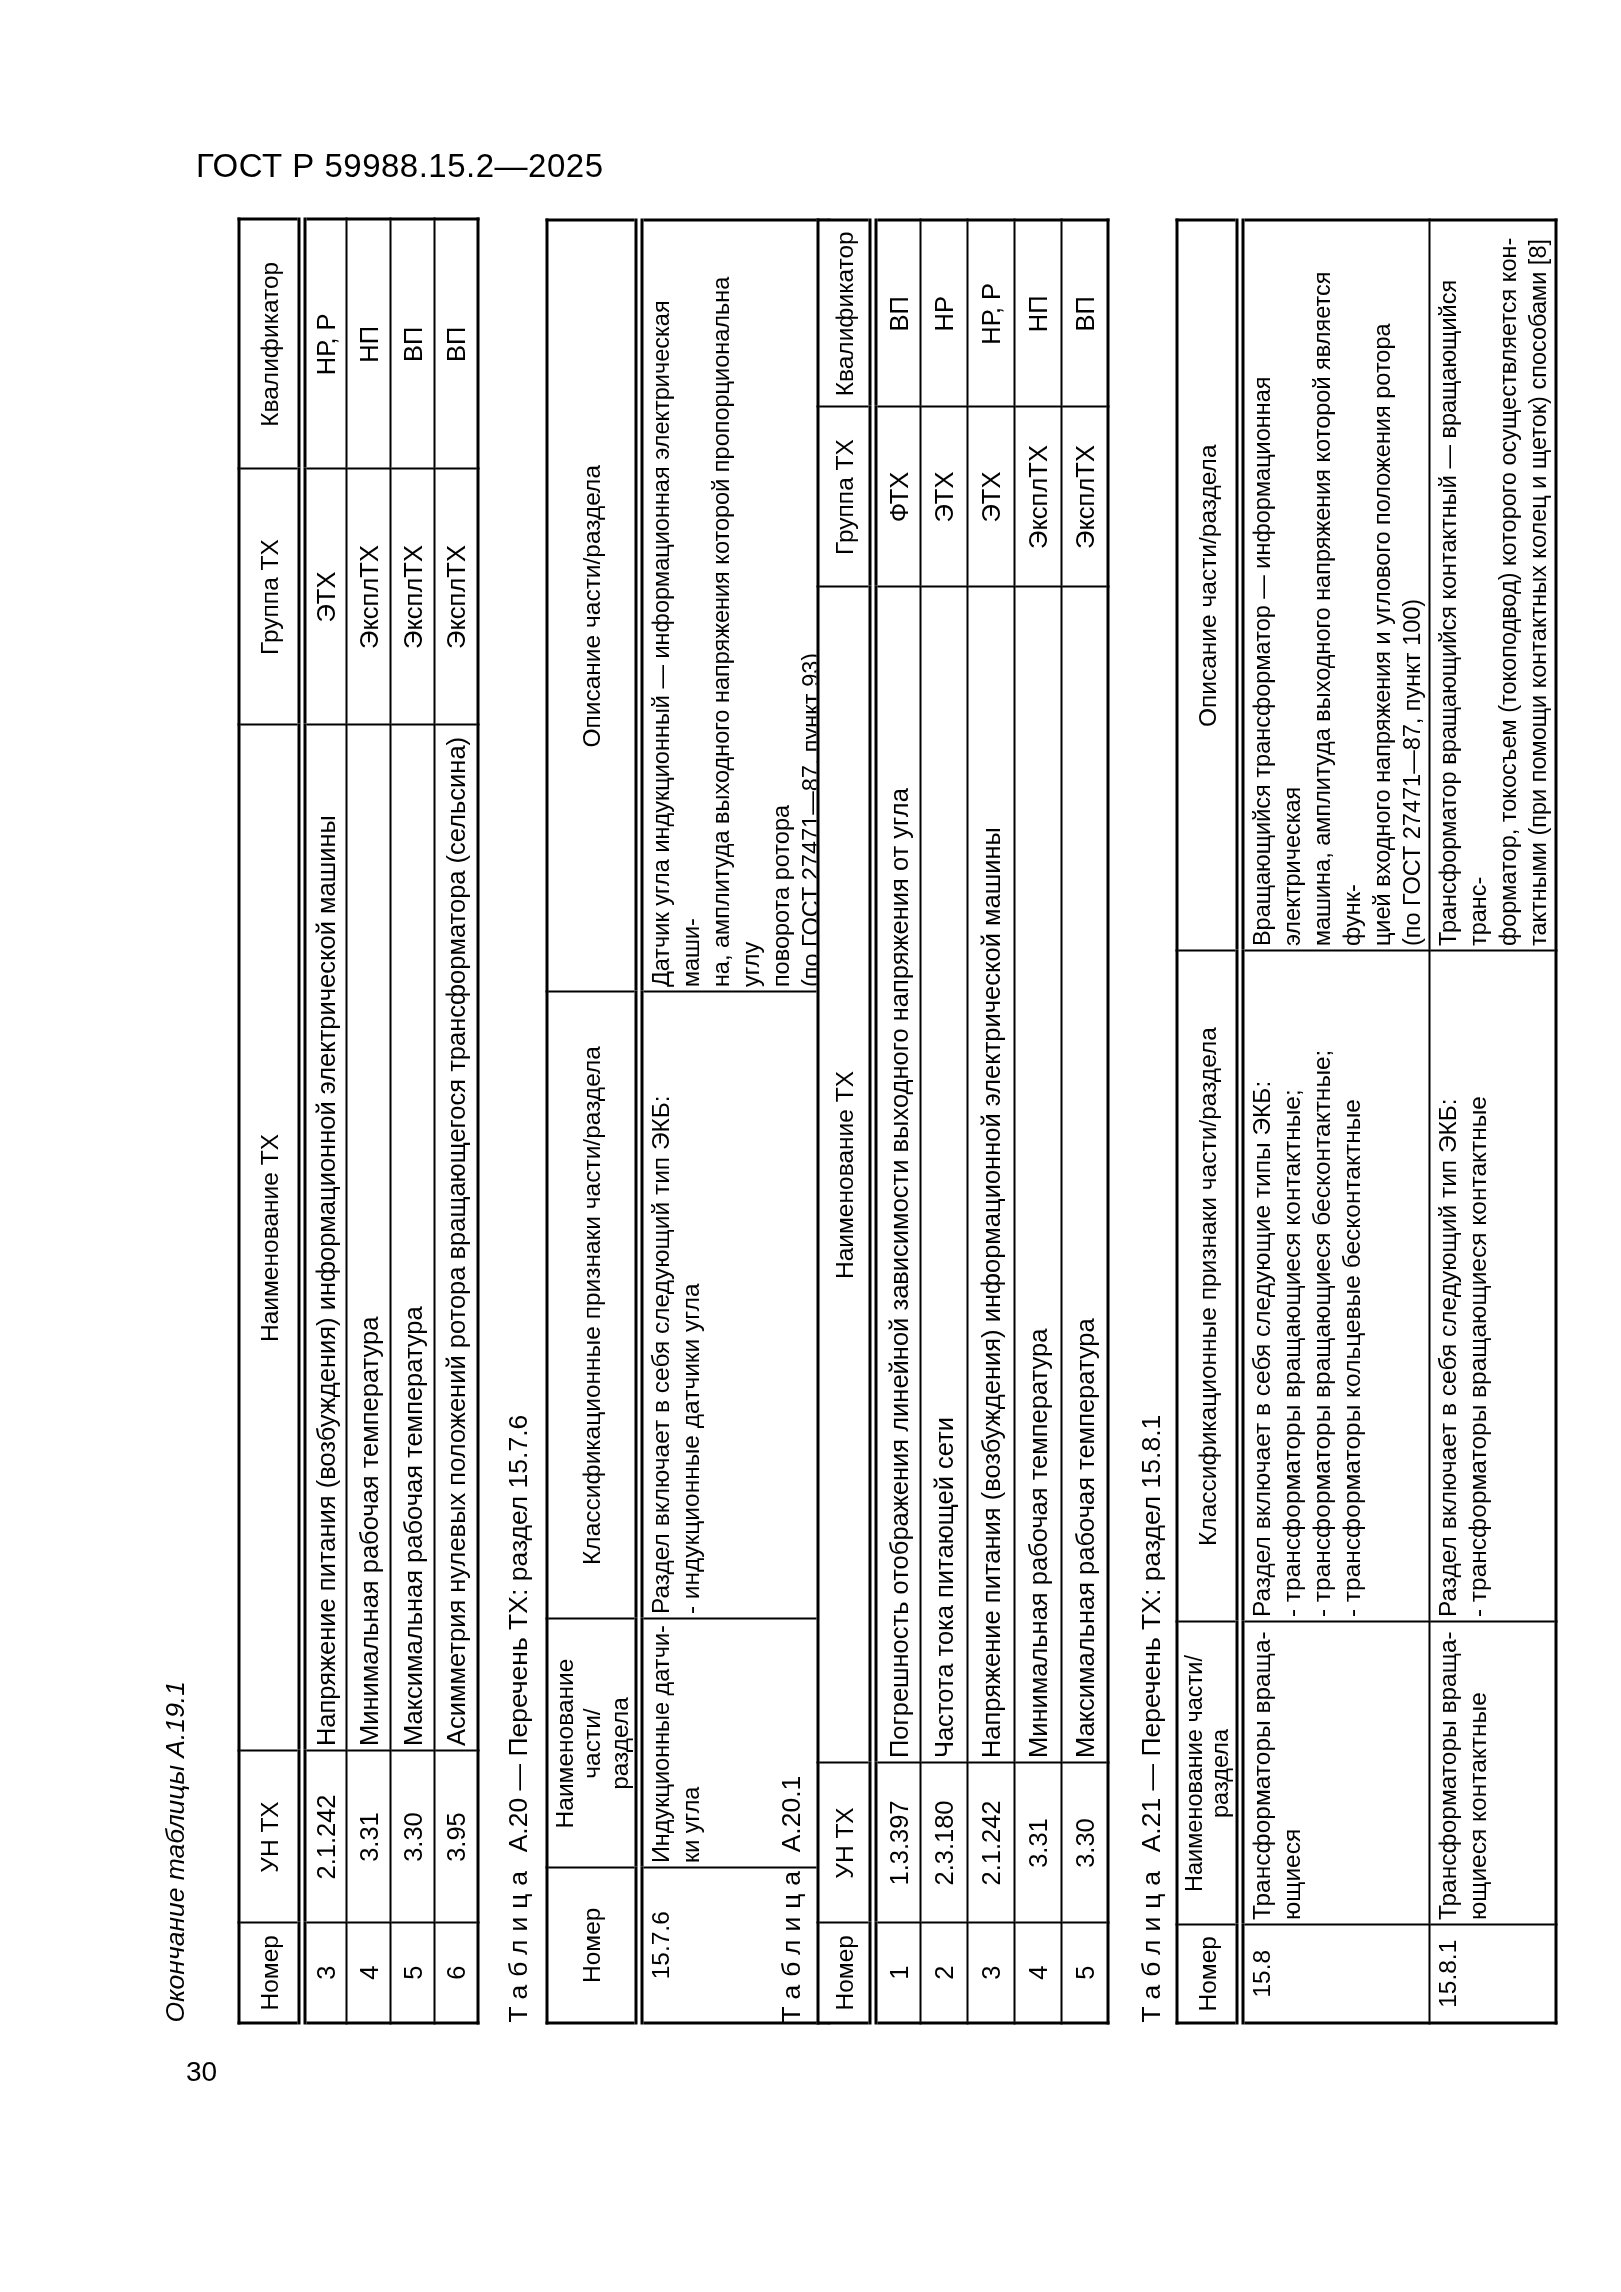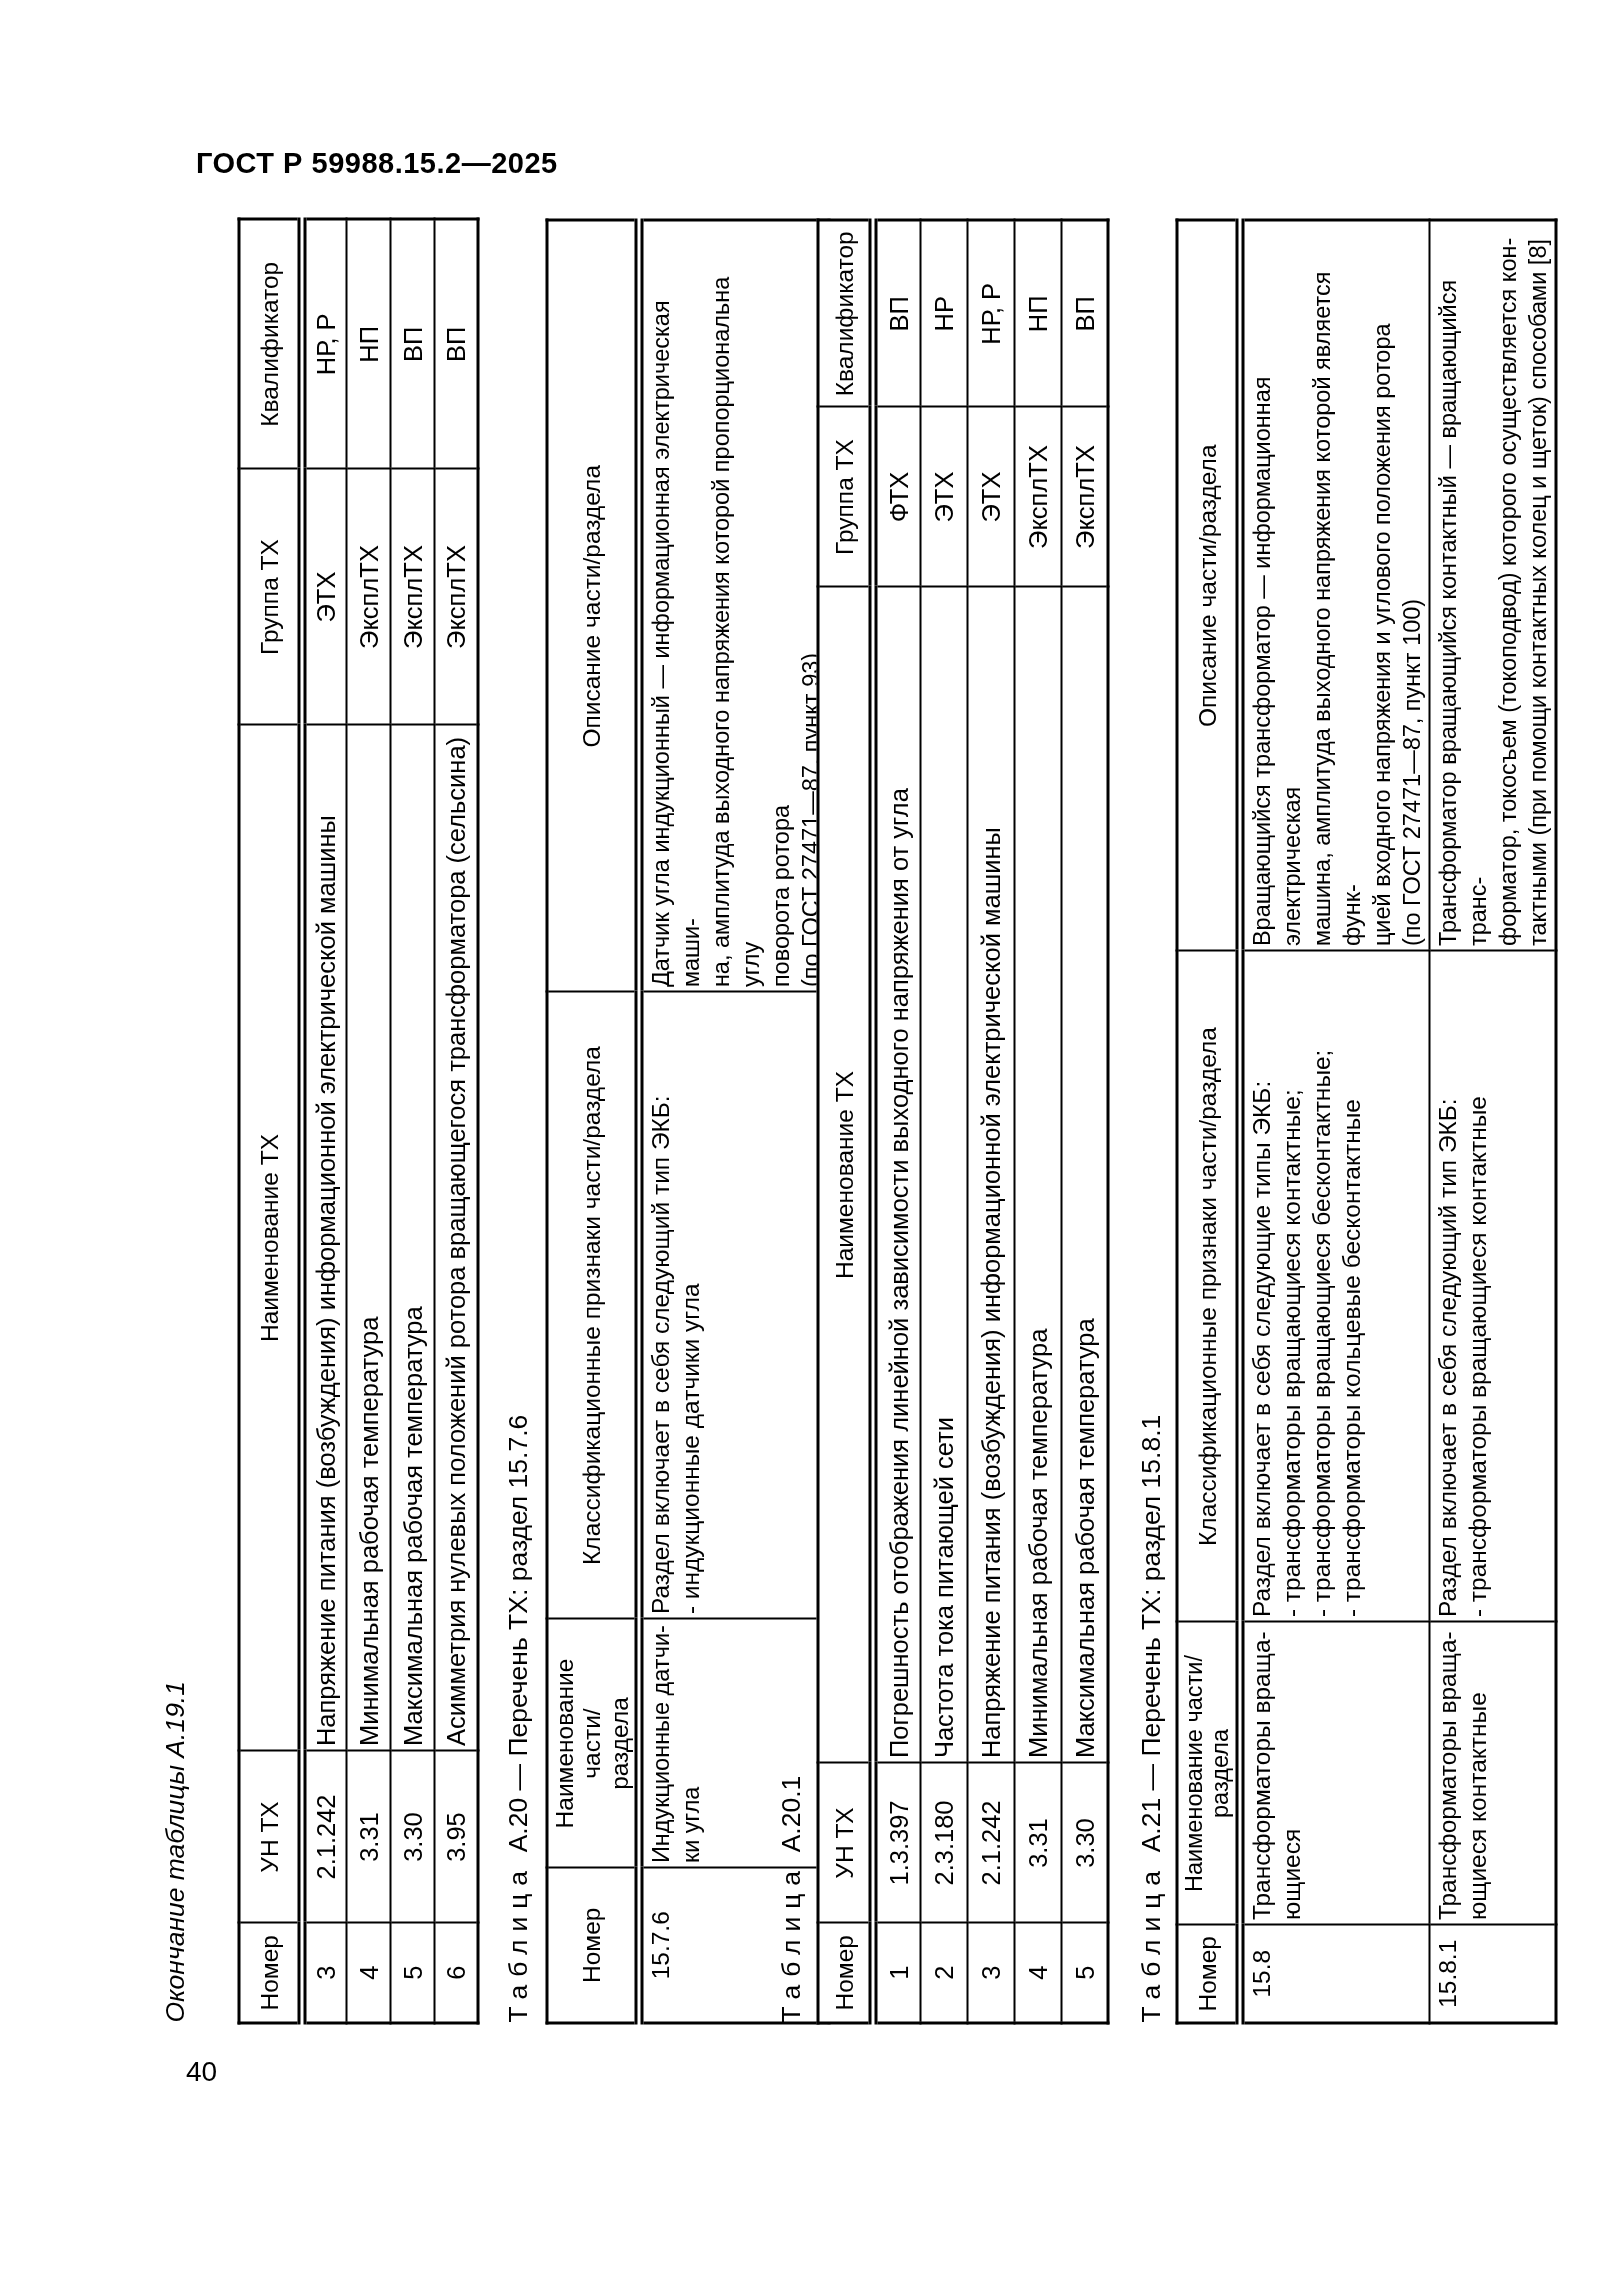--- a/index.html
+++ b/index.html
@@ -6,21 +6,21 @@
   #sheet{
     position:relative;
     width:1621px;height:2293px;
     background:#ffffff;
     overflow:hidden;
     font-family:"Liberation Sans",sans-serif;
     color:#000;
   }
   .doc-code{
     position:absolute;left:196px;top:147px;
-    font-size:29px;font-weight:bold;letter-spacing:0.5px;
+    font-size:33px;font-weight:normal;letter-spacing:0.5px;
   }
   .page-number{
     position:absolute;left:186px;top:2056px;
     font-size:28px;
   }
   
   #rot{
     position:absolute;left:-88px;top:469px;
     width:1803px;height:1308px;
     transform:rotate(-90deg);
@@ -266,16 +266,16 @@
 - трансформаторы вращающиеся контактные</td>
           <td class="c-pre c-top c-desc">Трансформатор вращающийся контактный — вращающийся транс-
 форматор, токосъем (токоподвод) которого осуществляется кон-
 тактными (при помощи контактных колец и щеток) способами [8]</td>
         </tr>
       </tbody>
     </table>
 
   </div>
 
-  <div class="page-number">40</div>
+  <div class="page-number">30</div>
 
 </div>
 
 
 </body></html>

